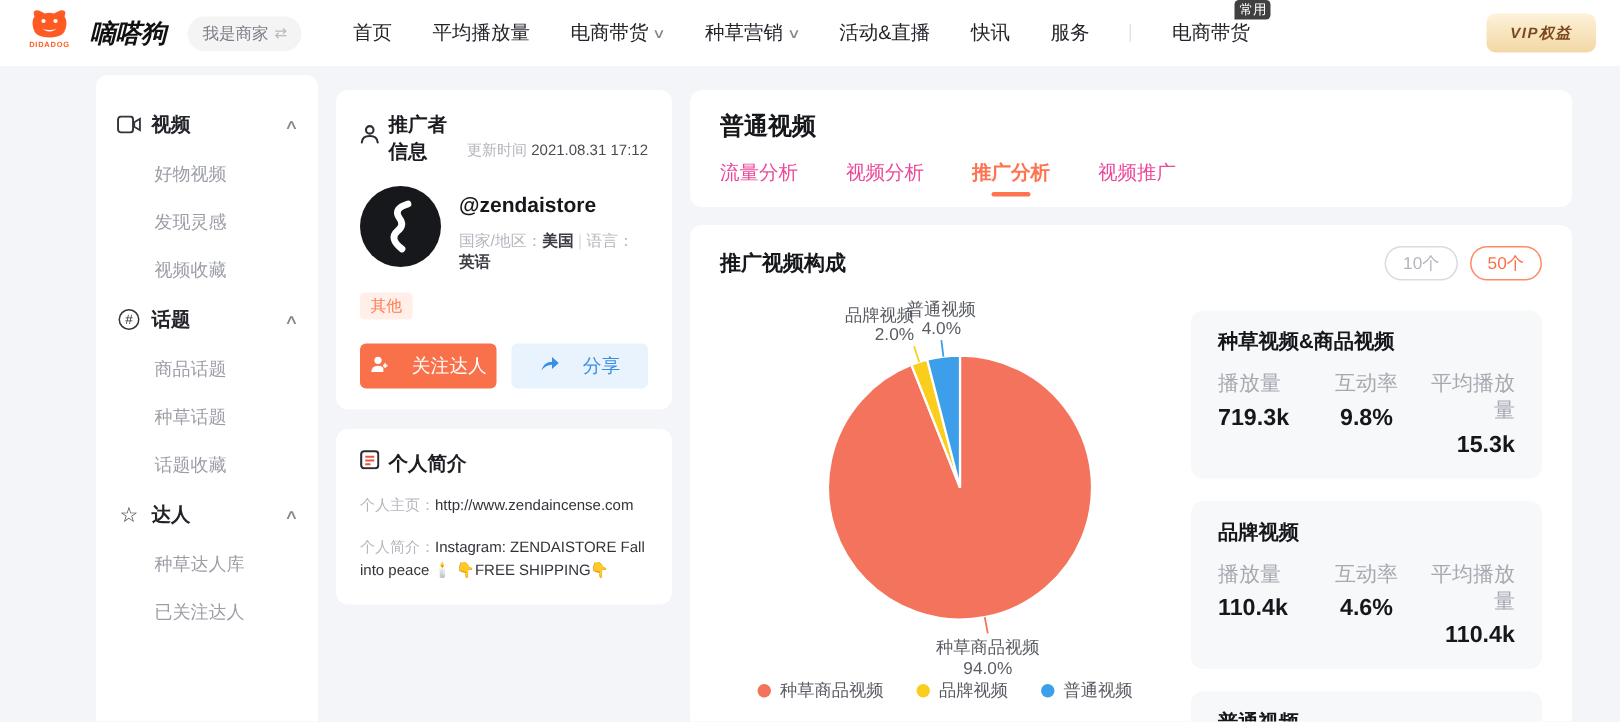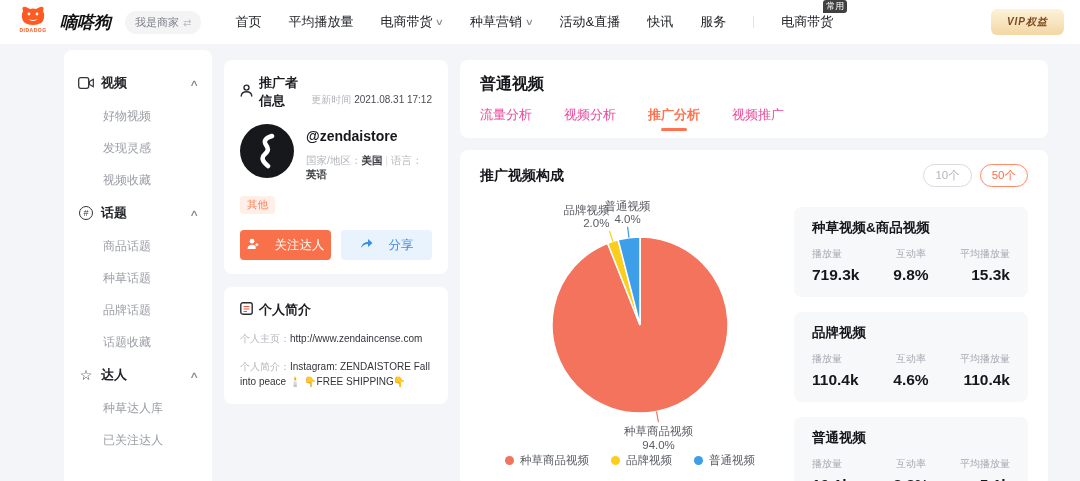--- a/index.html
+++ b/index.html
@@ -78,21 +78,21 @@
   .legend { display:flex; gap:22px; margin-top:2px; }
   .legend-item { display:flex; align-items:center; gap:6px; font-size:11.5px; color:#5a5c63; }
   .legend-dot { width:9px; height:9px; border-radius:50%; }
   .metric-cards { flex:1; margin-left:14px; padding-top:18px; display:flex; flex-direction:column; gap:15px; }
   .metric-card { background:#f7f8fa; border-radius:8px; padding:12px 18px 13px; }
   .mc-title { font-size:13.5px; font-weight:bold; color:#16171b; }
   .mc-row { display:flex; margin-top:10px; }
   .mc-col { width:33.33%; }
   .mc-col:nth-child(2) { text-align:center; }
   .mc-col:nth-child(3) { text-align:right; }
-  .mc-lab { font-size:10px; color:#a6a9b0; }
+  .mc-lab { font-size:14px; color:#a6a9b0; }
   .mc-val { font-size:15.5px; font-weight:bold; color:#16171b; margin-top:5px; }
   svg text { font-family:"Liberation Sans","DejaVu Sans",sans-serif; }
 </style>
 </head>
 <body>
 
 <div class="page">
 
   <div class="topbar">
     <div class="logo-wrap">
@@ -161,21 +161,20 @@
 
     <div class="side-section">
       <span class="sicon">
           <span class="hash-circle">#</span>
         </span>
       <span class="slabel">话题</span>
       <span class="chev">∧</span>
     </div>
     <div class="side-sub">商品话题</div>
     <div class="side-sub">种草话题</div>
-    <div class="side-sub">品牌话题</div>
     <div class="side-sub">话题收藏</div>
 
     <div class="side-section">
       <span class="sicon">
           <span class="star-glyph">☆</span>
         </span>
       <span class="slabel">达人</span>
       <span class="chev">∧</span>
     </div>
     <div class="side-sub">种草达人库</div>

